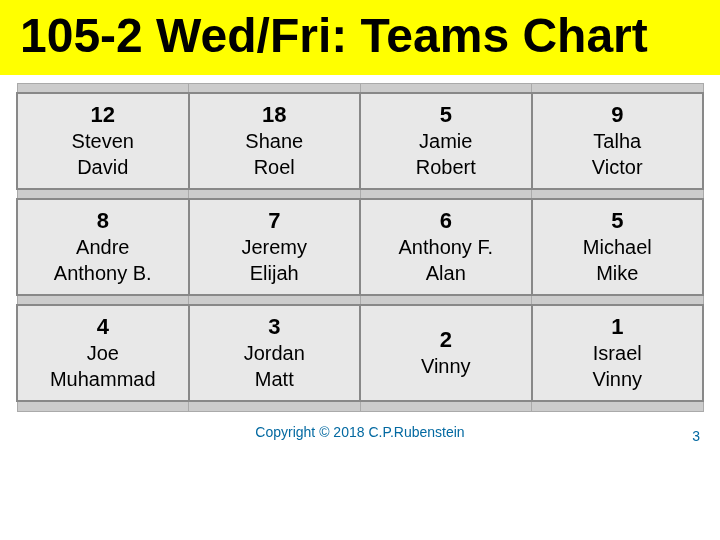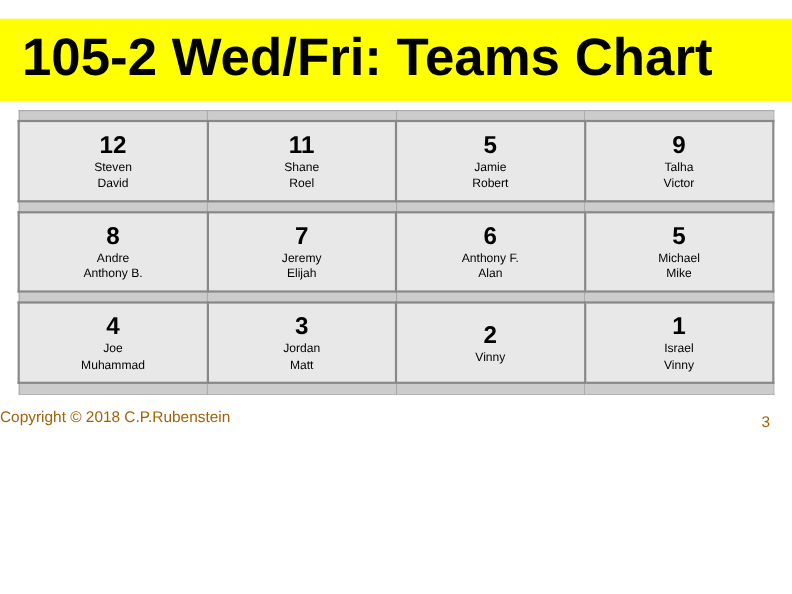--- a/index.html
+++ b/index.html
@@ -9,21 +9,20 @@
       background: #ffffff;
       font-family: Arial, sans-serif;
       overflow: hidden;
     }
 
     .header {
       background: #ffff00;
       padding: 10px 20px 12px 20px;
       display: flex;
       align-items: center;
-      margin-top: 17px;
     }
 
     .header-title {
       font-size: 48px;
       font-weight: bold;
       color: #000000;
       line-height: 1.1;
     }
 
     .main-content {
@@ -50,42 +49,43 @@
       width: 25%;
     }
 
     .team-number {
       font-size: 22px;
       font-weight: bold;
       display: block;
     }
 
     .team-members {
-      font-size: 11px;
+      font-size: 20px;
       display: block;
       line-height: 1.3;
     }
 
     .instructor-section {
       text-align: center;
       padding: 6px 0 2px 0;
     }
 
     .instructor-box {
       display: inline-block;
       border: 2px solid #666666;
       padding: 4px 24px;
       font-size: 14px;
       background: #ffffff;
     }
 
     .footer {
+      text-align: center;
       padding: 8px 0 4px 0;
       font-size: 14px;
-      color: #a16207;
+      color: #0369a1;
       position: relative;
     }
 
     .footer-right {
       position: absolute;
       right: 20px;
       bottom: 0;
       font-size: 14px;
     }
   </style>
@@ -106,21 +106,21 @@
           <td></td>
           <td></td>
     </tr>
 
     <tr class="team-row">
       <td>
         <span class="team-number">12</span>
         <span class="team-members">Steven<br>David</span>
       </td>
       <td>
-        <span class="team-number">11</span>
+        <span class="team-number">18</span>
         <span class="team-members">Shane<br>Roel</span>
       </td>
       <td>
         <span class="team-number">5</span>
         <span class="team-members">Jamie<br>Robert</span>
       </td>
       <td>
         <span class="team-number">9</span>
         <span class="team-members">Talha<br>Victor</span>
       </td>

